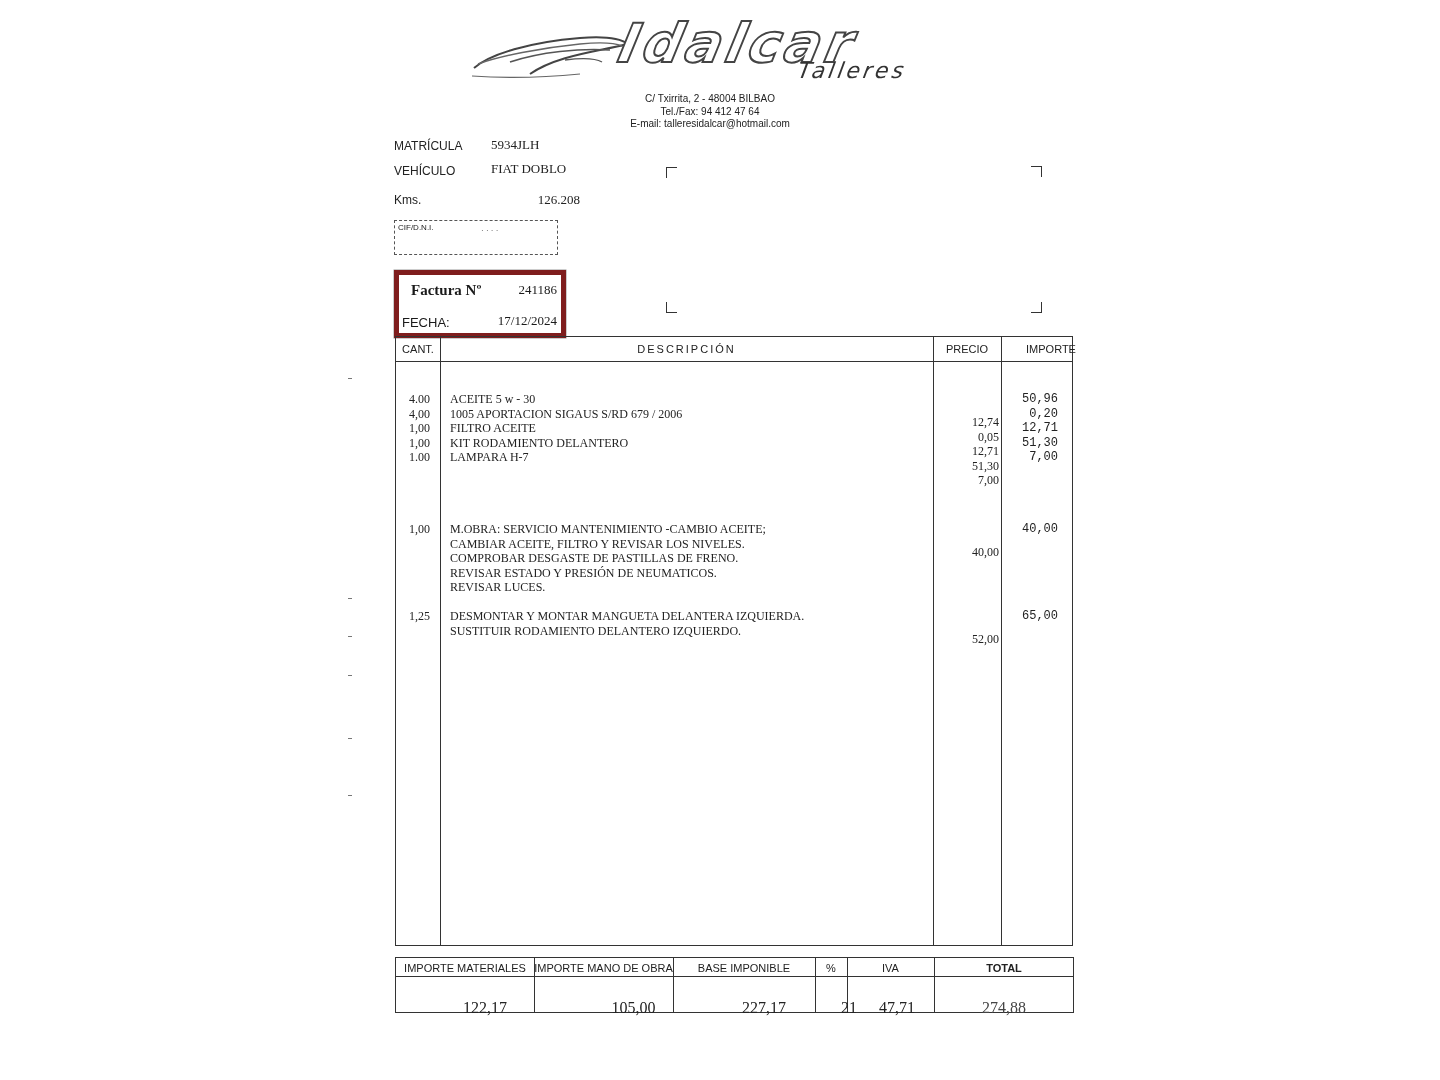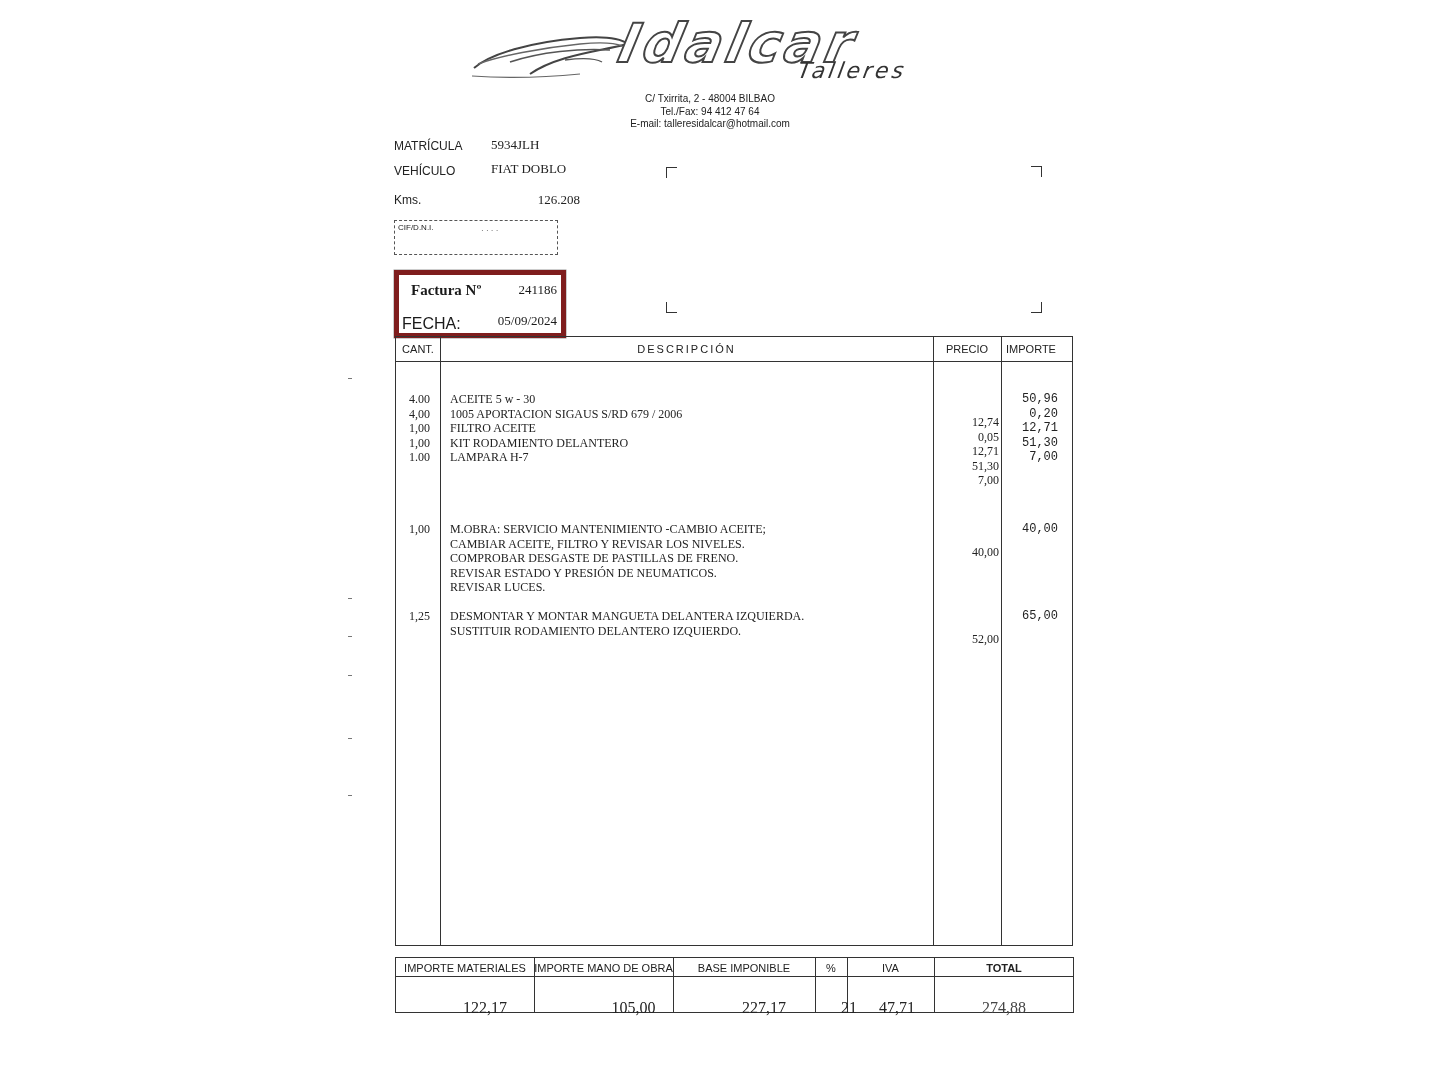--- a/index.html
+++ b/index.html
@@ -84,39 +84,39 @@
 <div class="abs val serif" style="left:500px;top:192px;width:80px;text-align:right;">126.208</div>
 
 <div class="abs dashbox" style="left:394px;top:220px;width:162px;height:33px;">
   <div class="abs" style="left:3px;top:2px;font-size:8px;">CIF/D.N.I.</div>
   <div class="abs" style="left:86px;top:5px;font-size:8px;color:#666;">· · · ·</div>
 </div>
 
 <div class="abs solidbox" style="left:394px;top:270px;width:162px;height:58px;">
   <div class="abs serif" style="left:12px;top:7px;font-size:15px;font-weight:bold;">Factura Nº</div>
   <div class="abs serif" style="left:100px;top:7px;width:58px;text-align:right;font-size:13px;">241186</div>
-  <div class="abs" style="left:3px;top:40px;font-size:16px;">FECHA:</div>
-  <div class="abs serif" style="left:80px;top:38px;width:78px;text-align:right;font-size:13px;">05/09/2024</div>
+  <div class="abs" style="left:3px;top:40px;font-size:13px;">FECHA:</div>
+  <div class="abs serif" style="left:80px;top:38px;width:78px;text-align:right;font-size:13px;">17/12/2024</div>
 </div>
 
 <div class="abs corner" style="left:666px;top:167px;border-top-width:1px;border-left-width:1px;"></div>
 <div class="abs corner" style="left:1031px;top:166px;border-top-width:1px;border-right-width:1px;"></div>
 <div class="abs corner" style="left:666px;top:302px;border-bottom-width:1px;border-left-width:1px;"></div>
 <div class="abs corner" style="left:1031px;top:302px;border-bottom-width:1px;border-right-width:1px;"></div>
 
 <div id="items-table" class="abs">
   <div class="vline" style="left:44px;"></div>
   <div class="vline" style="left:537px;"></div>
   <div class="vline" style="left:605px;"></div>
   <div class="hline" style="top:24px;"></div>
 
   <div class="th" style="left:0;width:44px;">CANT.</div>
   <div class="th" style="left:44px;width:493px;letter-spacing:2px;">DESCRIPCIÓN</div>
   <div class="th" style="left:537px;width:68px;">PRECIO</div>
-  <div class="th" style="left:605px;width:60px;">IMPORTE</div>
+  <div class="th" style="left:625px;width:60px;">IMPORTE</div>
 
   <div class="row" style="top:55px;">
     <span class="c-qty">4.00</span>
     <span class="c-desc">ACEITE  5 w - 30</span>
     <span class="c-price">12,74</span>
     <span class="c-amt">50,96</span>
   </div>
   <div class="row" style="top:69.5px;">
     <span class="c-qty">4,00</span>
     <span class="c-desc">1005 APORTACION SIGAUS S/RD 679 / 2006</span>

